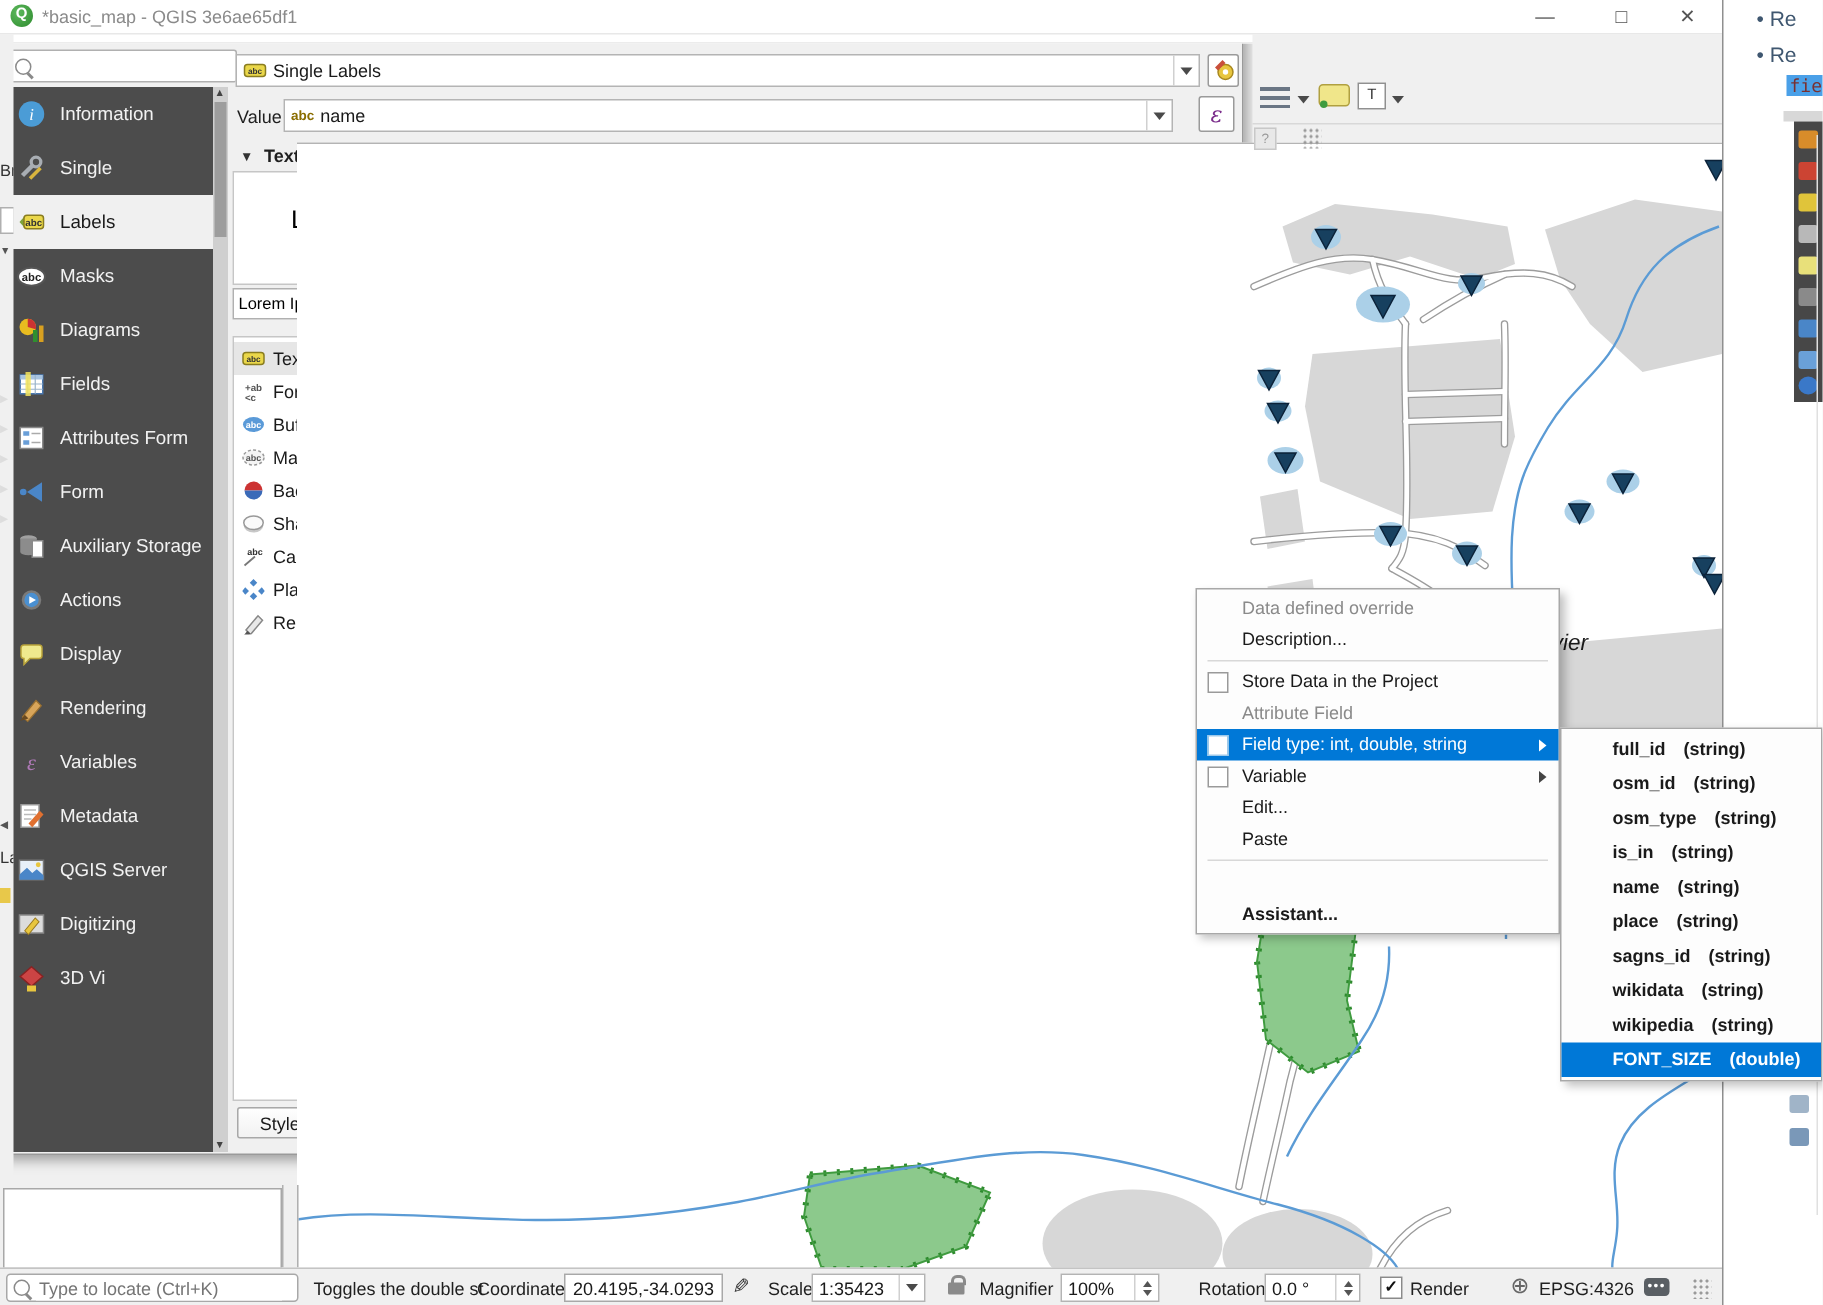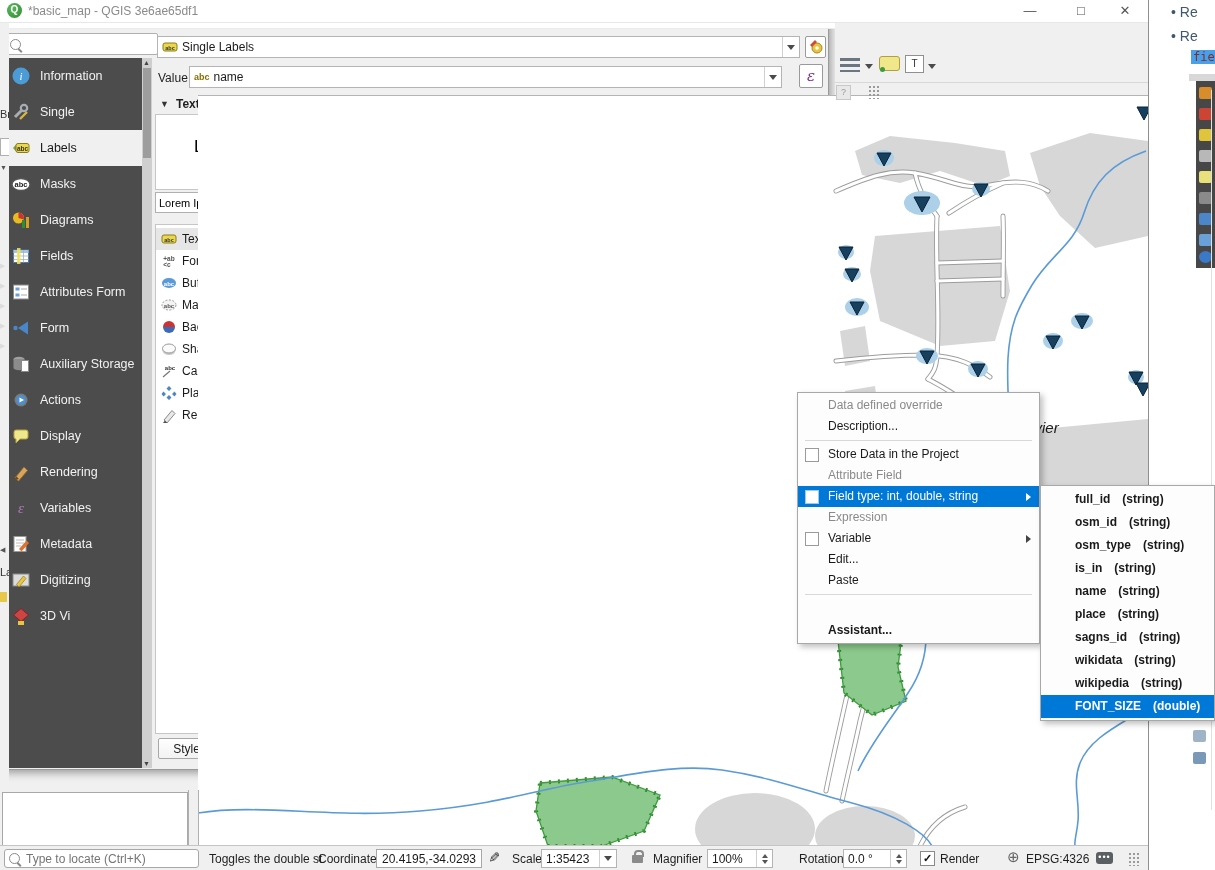--- a/index.html
+++ b/index.html
@@ -373,20 +373,28 @@
       <div class="sbitem">
         <svg class="sbicon" viewBox="0 0 20 20">
             <rect x="3" y="2.5" width="12" height="15" fill="#fff" stroke="#999"></rect>
             <path d="M5 6 H13 M5 9 H13 M5 12 H10" stroke="#bbb"></path>
             <path d="M8 15 L15.5 6.5 L18 9 L10.5 17.5 Z" fill="#e07030"></path>
           </svg>
         <span>Metadata</span>
         </div>
       <div class="sbitem">
         <svg class="sbicon" viewBox="0 0 20 20">
+            <rect x="2" y="3.5" width="16" height="13" fill="#e8f0f8" stroke="#777"></rect>
+            <path d="M2 13 L7 8.5 L10.5 12 L13.5 9.5 L18 13.5 V16.5 H2 Z" fill="#4a86c8"></path>
+            <circle cx="14.5" cy="6.5" r="1.6" fill="#e8c63f"></circle>
+          </svg>
+        <span>QGIS Server</span>
+        </div>
+      <div class="sbitem">
+        <svg class="sbicon" viewBox="0 0 20 20">
             <rect x="2" y="4" width="16" height="12" fill="#dcdcdc" stroke="#888"></rect>
             <path d="M5.5 14.5 L12.5 6 L15 8.5 L8 17 Z" fill="#e8c63f" stroke="#9a7a20" stroke-width="0.7"></path>
           </svg>
         <span>Digitizing</span>
         </div>
       <div class="sbitem">
         <svg class="sbicon" viewBox="0 0 20 20">
             <path d="M10 2.5 L17.5 9 L10 15.5 L2.5 9 Z" fill="#cc4444" stroke="#882222"></path>
             <rect x="7" y="15" width="6" height="4" fill="#e8c63f"></rect>
           </svg>
@@ -641,21 +649,20 @@
       </div>
   </div>
 
   <div class="menu" style="left:797px;top:392px;width:243px;z-index:30;">
     <div class="mrow hdr"><span>Data defined override</span></div>
     <div class="mrow"><span>Description...</span></div>
     <div class="msep"></div>
     <div class="mrow"><span class="mcheck"></span><span>Store Data in the Project</span></div>
     <div class="mrow hdr"><span>Attribute Field</span></div>
     <div class="mrow hl"><span class="mcheck"></span><span>Field type: int, double, string</span><span class="msub"></span></div>
-    <div class="mrow hdr"><span>Expression</span></div>
     <div class="mrow"><span class="mcheck"></span><span>Variable</span><span class="msub"></span></div>
     <div class="mrow"><span>Edit...</span></div>
     <div class="mrow"><span>Paste</span></div>
     <div class="msep"></div>
     <div class="mrow bold"><span>Assistant...</span></div>
   </div>
 
   <div class="menu" style="left:1040px;top:485px;width:175px;z-index:31;">
     <div class="smrow"><span>full_id</span><span class="tp">(string)</span></div>
     <div class="smrow"><span>osm_id</span><span class="tp">(string)</span></div>

